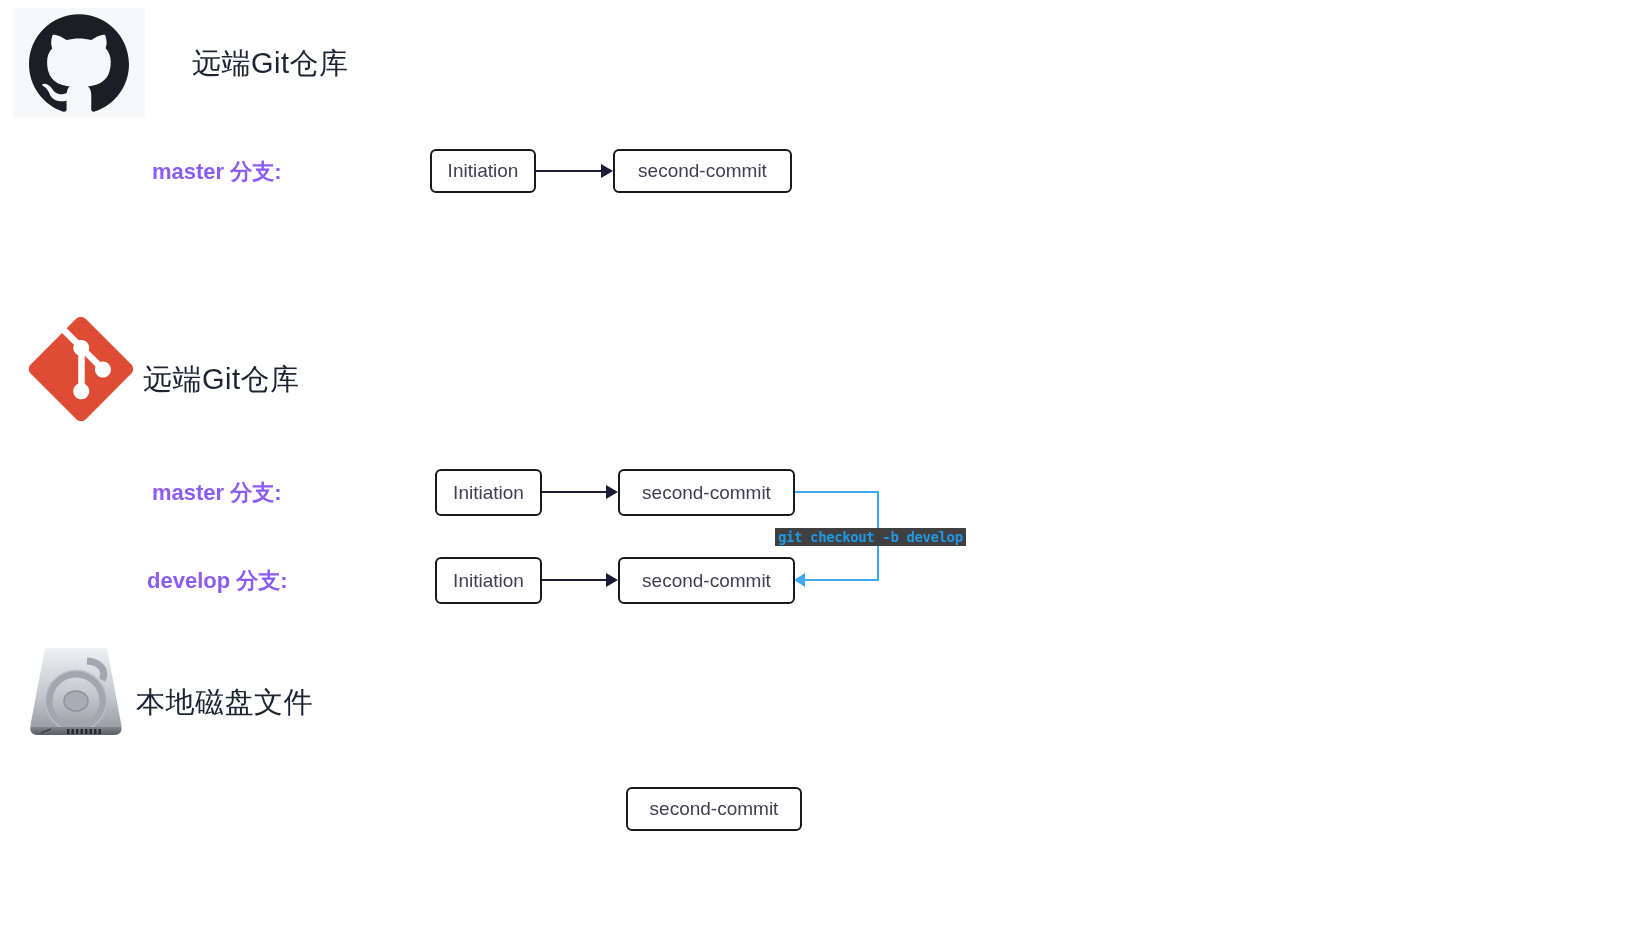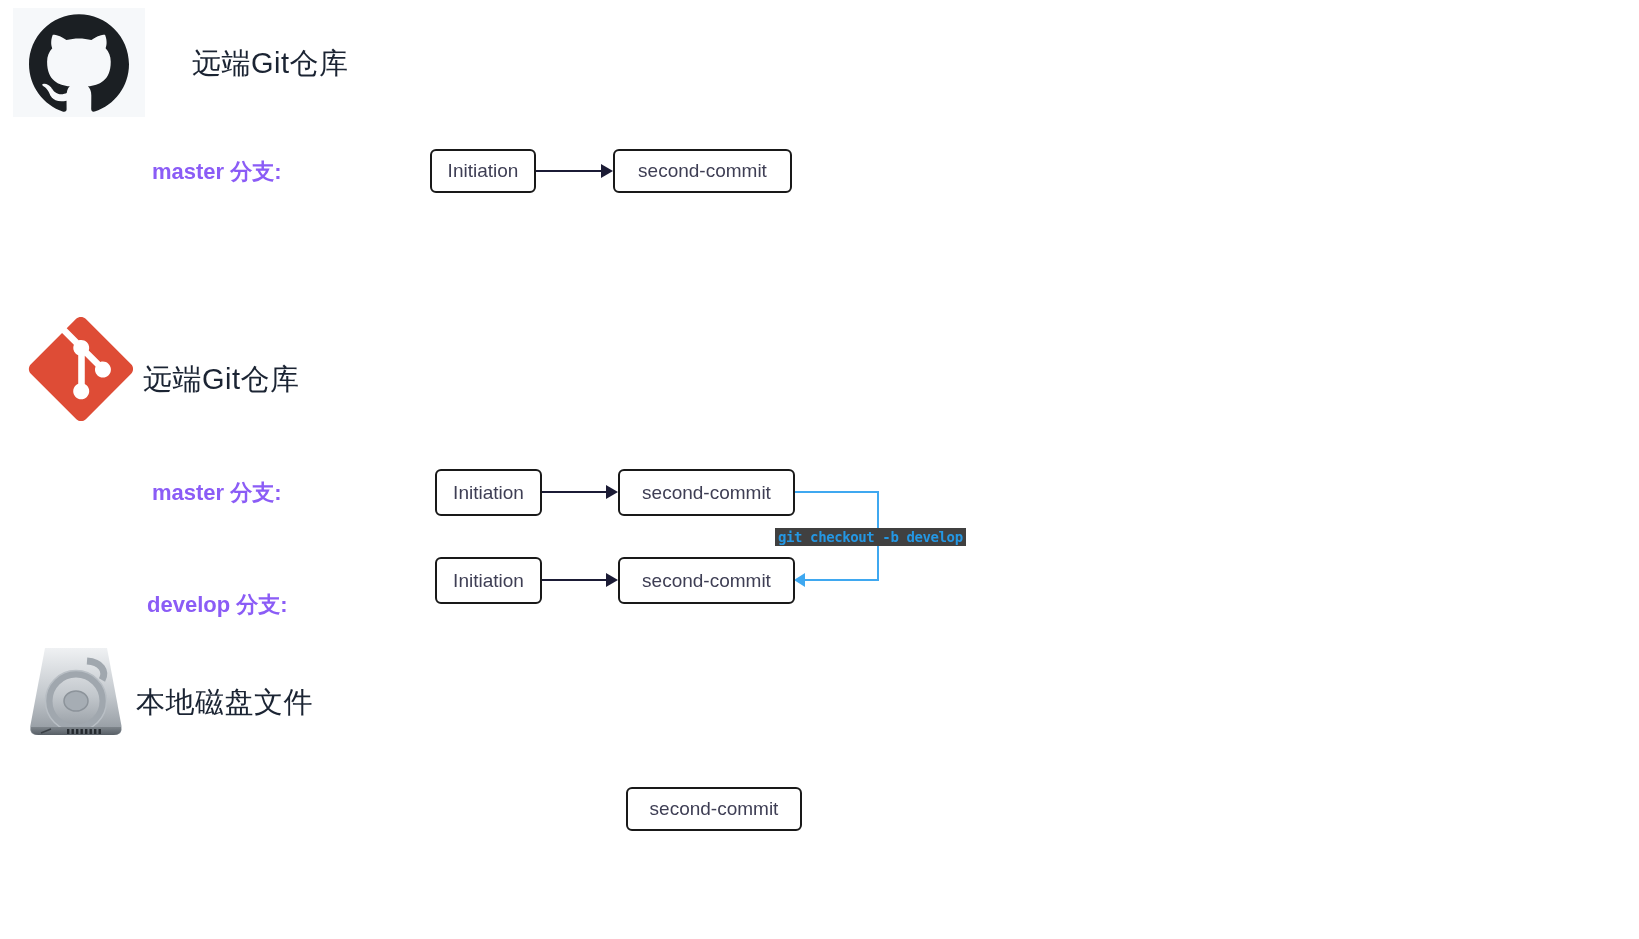--- a/index.html
+++ b/index.html
@@ -19,21 +19,21 @@
   
   .sec-title{font-size:29px;color:#1b2433;letter-spacing:0.5px;white-space:nowrap;}
   .t1{left:152px;top:44px;margin-left:40px;}
   .t2{left:143px;top:360px;}
   .t3{left:136px;top:683px;}
 
   
   .branch-label{font-size:22px;font-weight:bold;color:#8b5cf6;white-space:nowrap;}
   .bl-r1{left:152px;top:157px;}
   .bl-l1{left:152px;top:478px;}
-  .bl-l2{left:147px;top:590px;}
+  .bl-l2{left:147px;top:566px;}
 
   
   .box{
     box-sizing:border-box;border:2px solid #191919;border-radius:6px;
     display:flex;align-items:center;justify-content:center;
     font-size:19px;color:#3e3e54;background:#ffffff;white-space:nowrap;
   }
   .r1-b1{left:430px;top:149px;width:106px;height:44px;}
   .r1-b2{left:613px;top:149px;width:179px;height:44px;}
   .l1-b1{left:435px;top:469px;width:107px;height:47px;}

